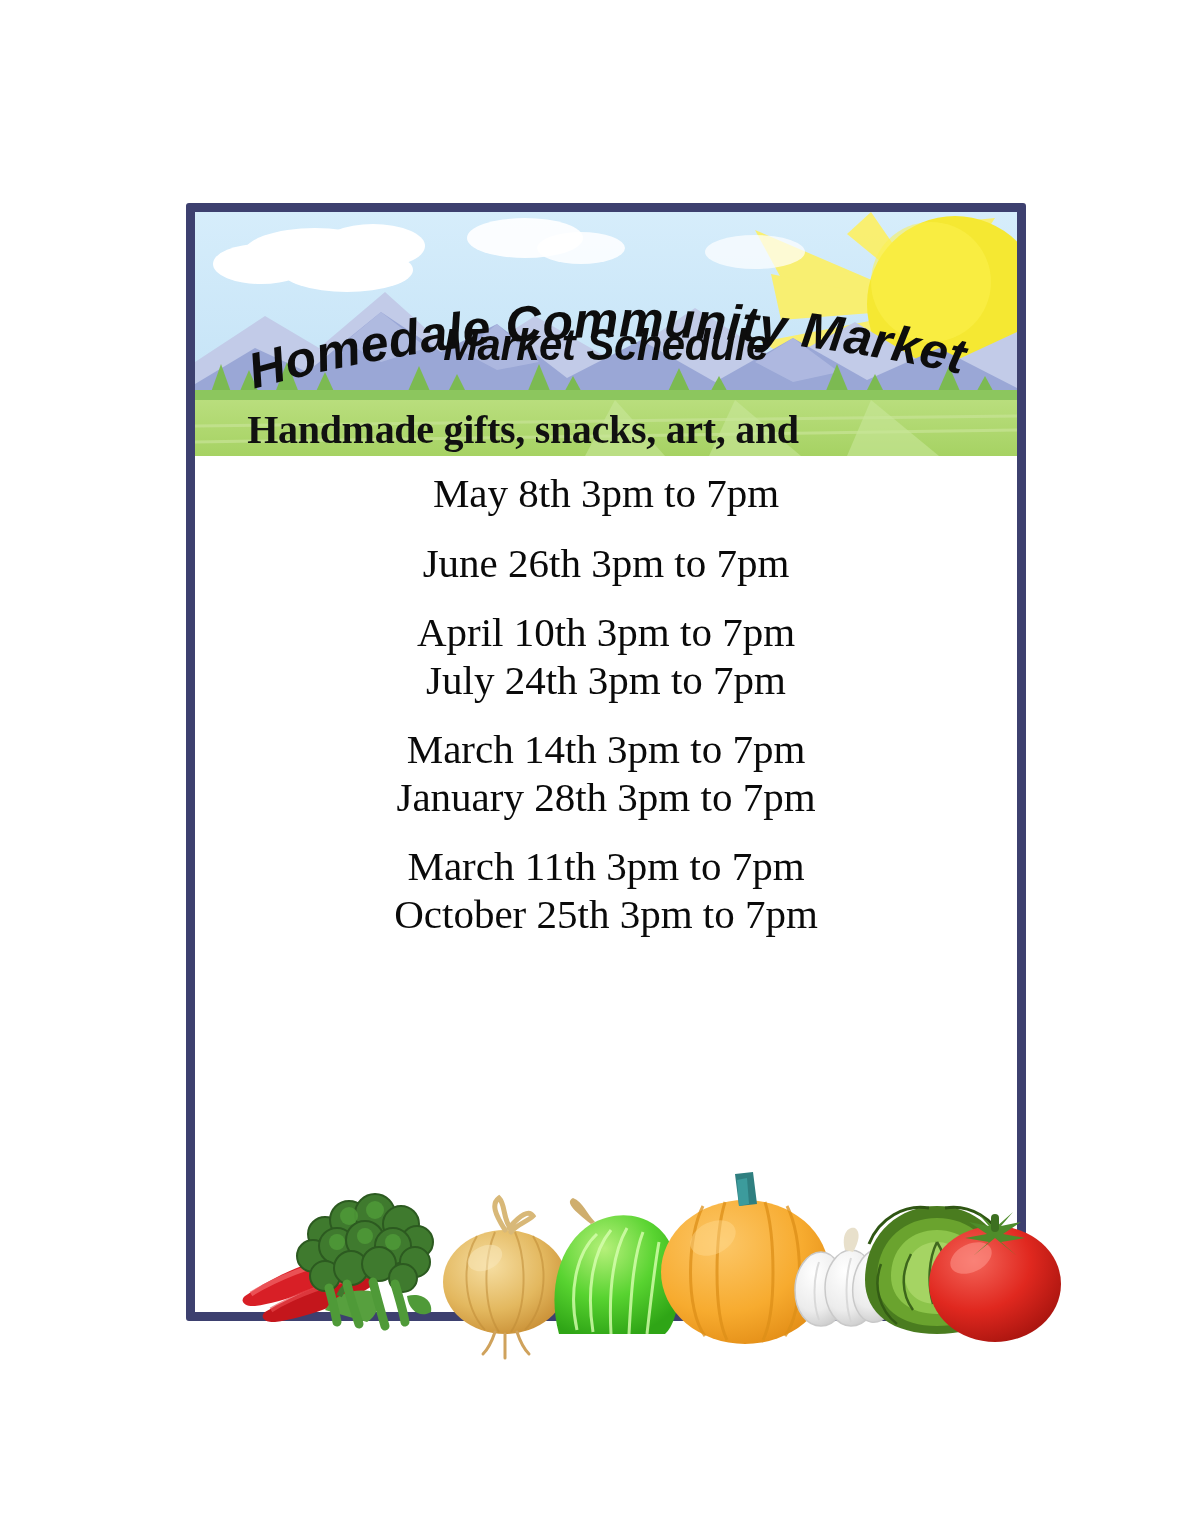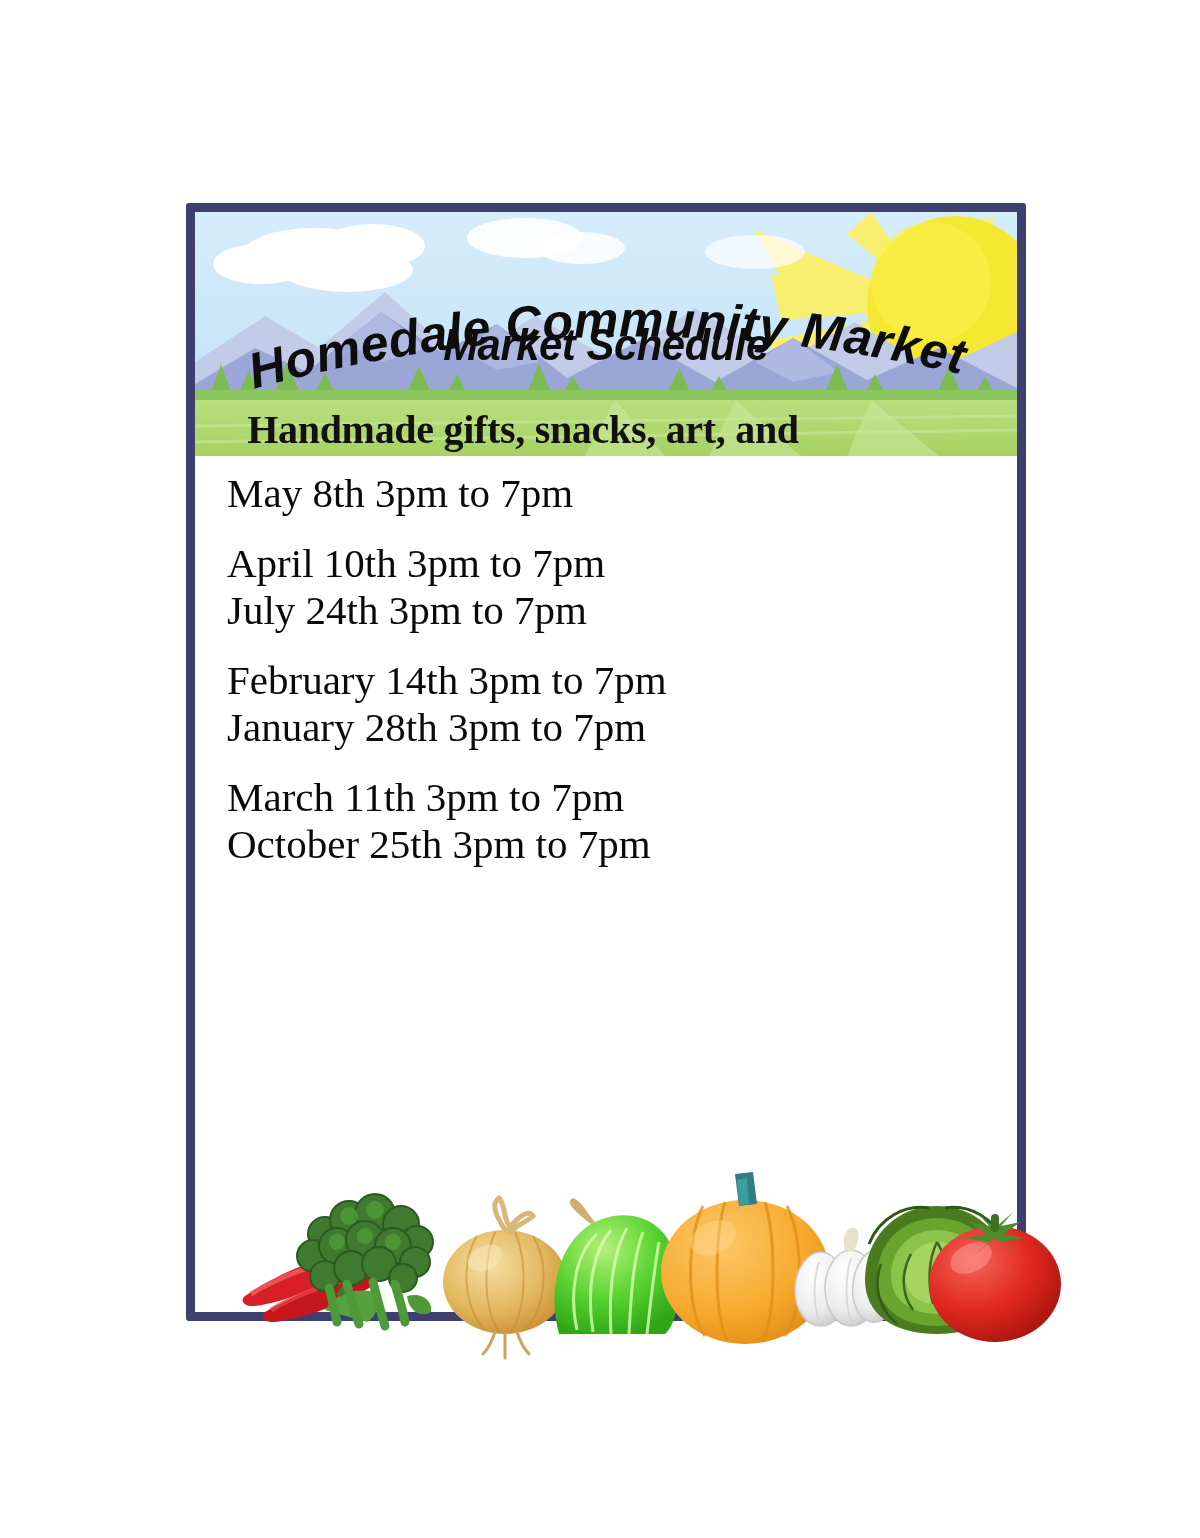--- a/index.html
+++ b/index.html
@@ -91,21 +91,21 @@
     color: #111111;
     letter-spacing: -0.3px;
   }
 
   
   #schedule {
     position: absolute;
     left: 0;
     top: 258px;
     width: 822px;
-    margin-left: 32px;
+    text-align: center;
   }
   .sched-group { margin-bottom: 22px; }
   .sched-line {
     font-family: "Liberation Serif", serif;
     font-size: 41px;
     line-height: 1.16;
     color: #0a0a0a;
     white-space: nowrap;
   }
 
@@ -223,29 +223,30 @@
     </div>
   </div>
 
   <div id="schedule">
 
     <div class="sched-group">
       <div class="sched-line">May 8th 3pm to 7pm</div>
     </div>
 
     <div class="sched-group">
+      <div class="sched-line">June 26th 3pm to 7pm</div>
     </div>
 
     <div class="sched-group">
       <div class="sched-line">April 10th 3pm to 7pm</div>
       <div class="sched-line">July 24th 3pm to 7pm</div>
     </div>
 
     <div class="sched-group">
-      <div class="sched-line">February 14th 3pm to 7pm</div>
+      <div class="sched-line">March 14th 3pm to 7pm</div>
       <div class="sched-line">January 28th 3pm to 7pm</div>
     </div>
 
     <div class="sched-group">
       <div class="sched-line">March 11th 3pm to 7pm</div>
       <div class="sched-line">October 25th 3pm to 7pm</div>
     </div>
 
 
   </div>

